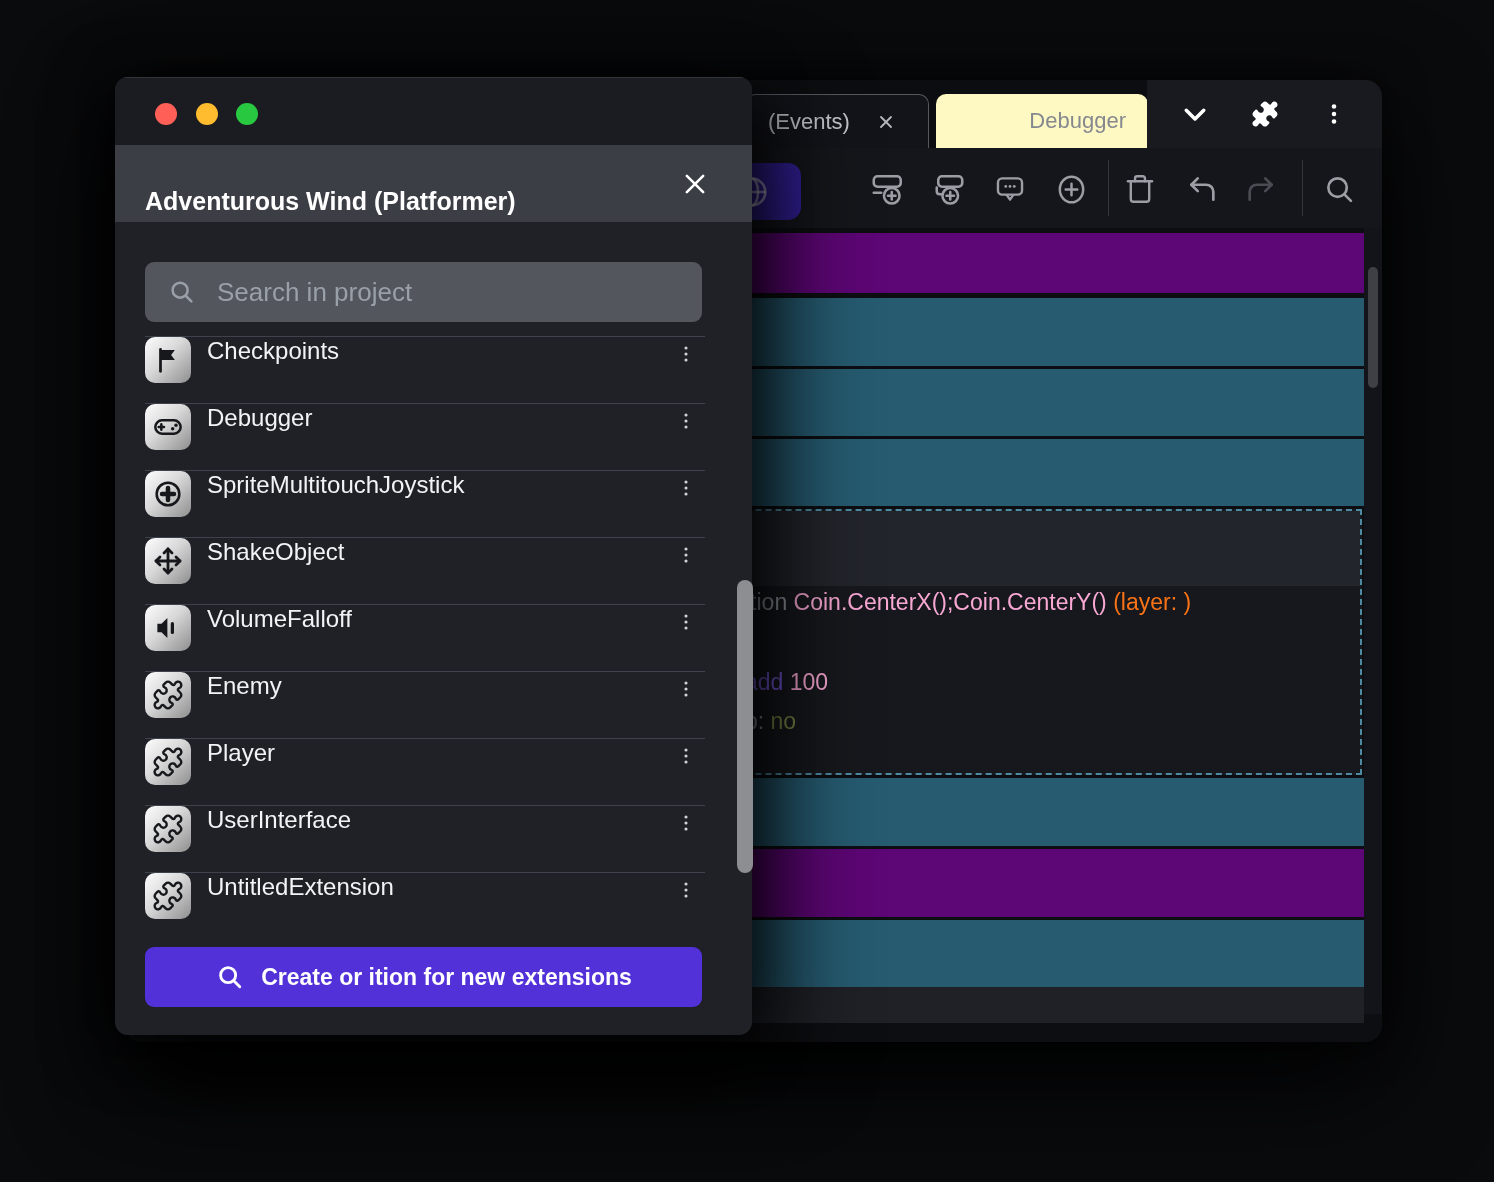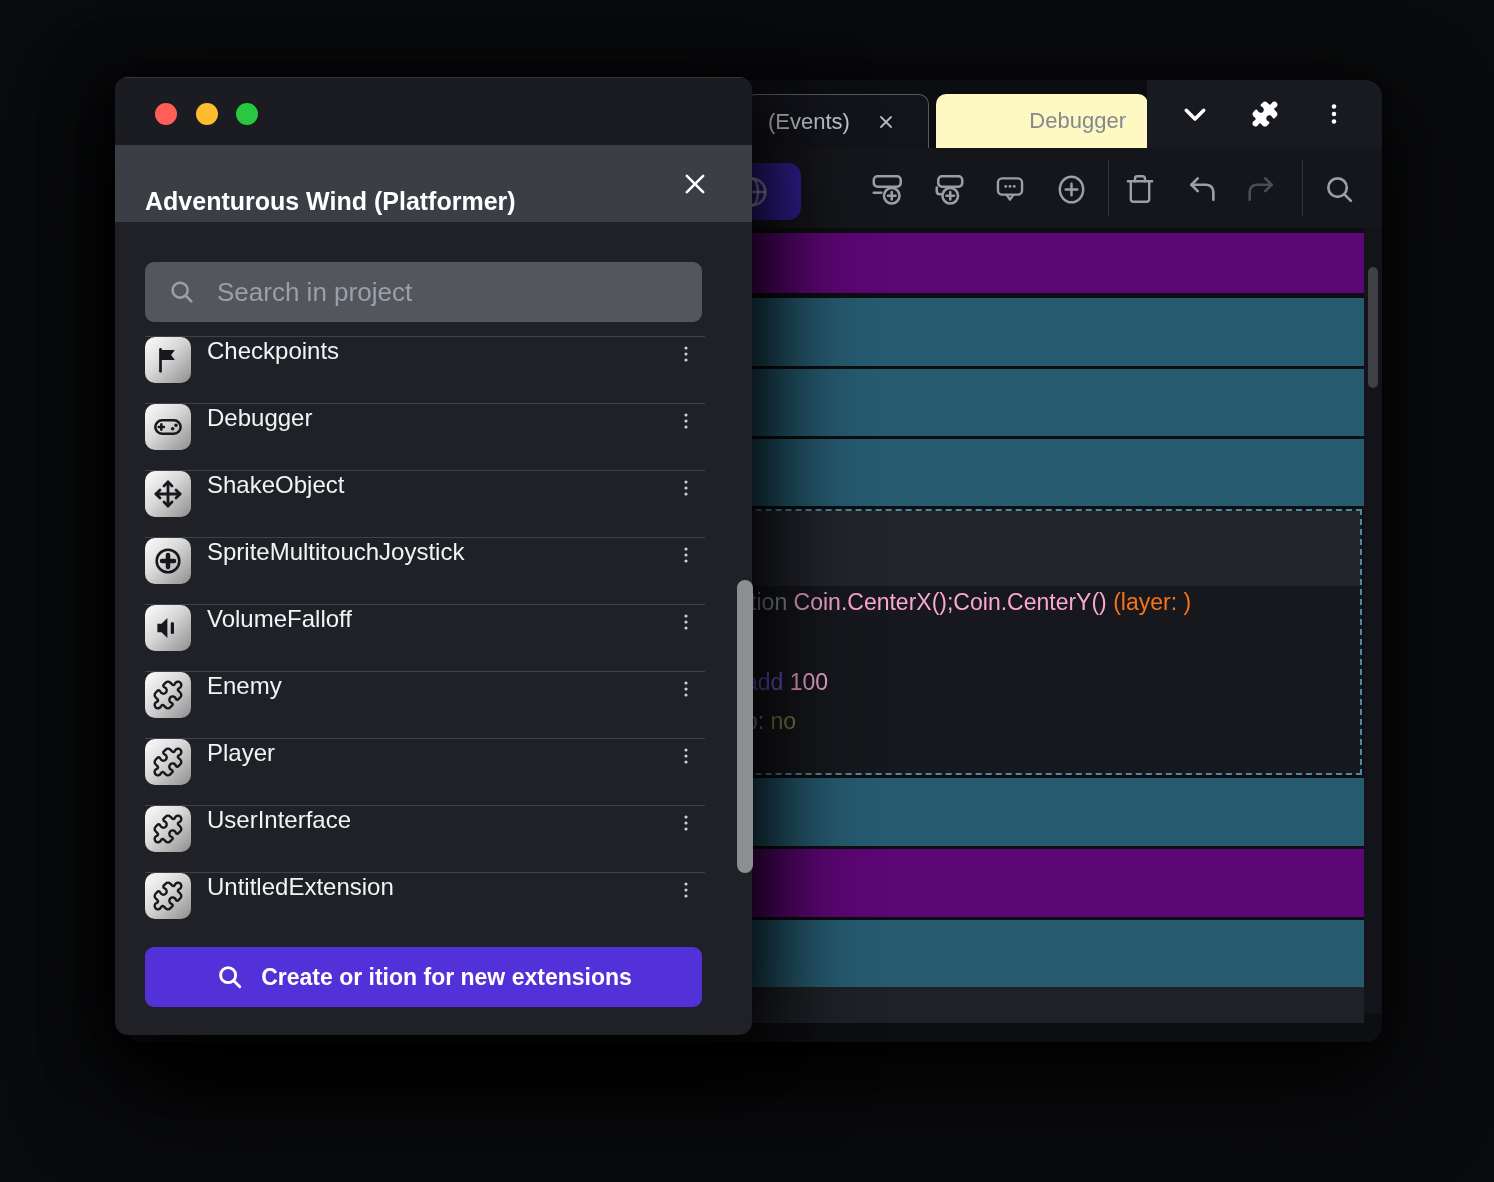--- a/index.html
+++ b/index.html
@@ -274,43 +274,43 @@
           <svg viewBox="0 0 24 24" width="22" height="22" fill="currentColor">
               <circle cx="12" cy="5.5" r="1.7"></circle>
               <circle cx="12" cy="12" r="1.7"></circle>
               <circle cx="12" cy="18.5" r="1.7"></circle>
             </svg>
         </span>
       </div>
 
       <div class="xrow">
         <span class="xicon">
+          <svg viewBox="0 0 24 24" width="32" height="32" fill="none" stroke="currentColor" stroke-linecap="round">
+              <circle cx="12" cy="12" r="8.5" stroke-width="1.9"></circle>
+              <path d="M12 7.5v9M7.5 12h9" stroke-width="3.4"></path>
+            </svg>
+        </span>
+        <span class="xlabel">SpriteMultitouchJoystick</span>
+        <span class="kebab">
+          <svg viewBox="0 0 24 24" width="22" height="22" fill="currentColor">
+              <circle cx="12" cy="5.5" r="1.7"></circle>
+              <circle cx="12" cy="12" r="1.7"></circle>
+              <circle cx="12" cy="18.5" r="1.7"></circle>
+            </svg>
+        </span>
+      </div>
+
+      <div class="xrow">
+        <span class="xicon">
           <svg viewBox="0 0 24 24" width="32" height="32" fill="none" stroke="currentColor" stroke-width="2.1" stroke-linecap="round" stroke-linejoin="round">
               <path d="M12 3v18M3 12h18"></path>
               <path d="m9 6 3-3 3 3M9 18l3 3 3-3M6 9 3 12l3 3M18 9l3 3-3 3"></path>
             </svg>
         </span>
         <span class="xlabel">ShakeObject</span>
-        <span class="kebab">
-          <svg viewBox="0 0 24 24" width="22" height="22" fill="currentColor">
-              <circle cx="12" cy="5.5" r="1.7"></circle>
-              <circle cx="12" cy="12" r="1.7"></circle>
-              <circle cx="12" cy="18.5" r="1.7"></circle>
-            </svg>
-        </span>
-      </div>
-
-      <div class="xrow">
-        <span class="xicon">
-          <svg viewBox="0 0 24 24" width="32" height="32" fill="none" stroke="currentColor" stroke-linecap="round">
-              <circle cx="12" cy="12" r="8.5" stroke-width="1.9"></circle>
-              <path d="M12 7.5v9M7.5 12h9" stroke-width="3.4"></path>
-            </svg>
-        </span>
-        <span class="xlabel">SpriteMultitouchJoystick</span>
         <span class="kebab">
           <svg viewBox="0 0 24 24" width="22" height="22" fill="currentColor">
               <circle cx="12" cy="5.5" r="1.7"></circle>
               <circle cx="12" cy="12" r="1.7"></circle>
               <circle cx="12" cy="18.5" r="1.7"></circle>
             </svg>
         </span>
       </div>
 
       <div class="xrow">

